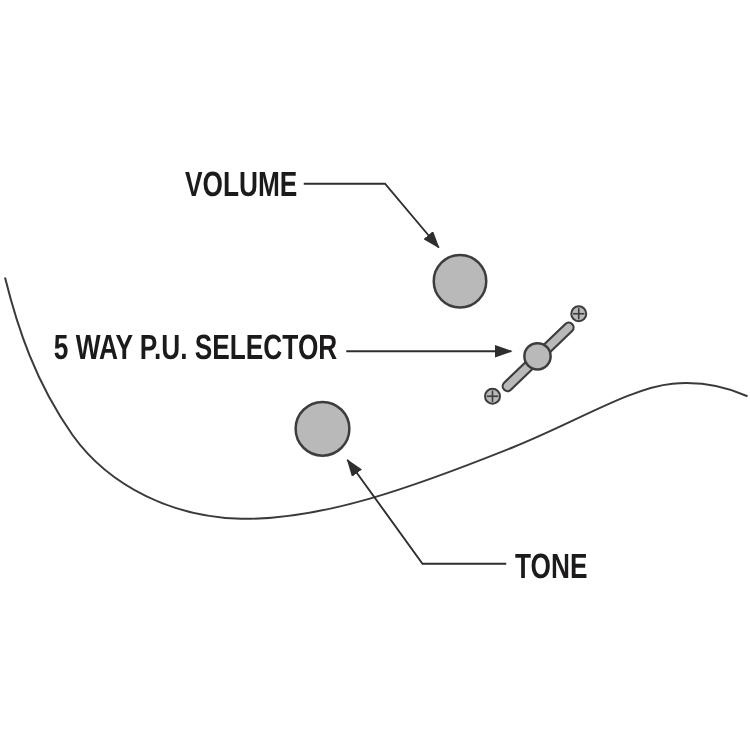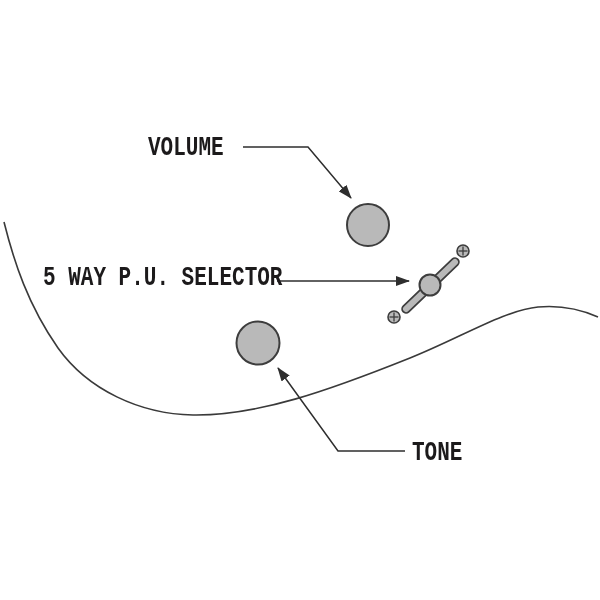--- a/index.html
+++ b/index.html
@@ -6,21 +6,21 @@
     margin: 0;
     padding: 0;
     background: #ffffff;
   }
   .stage {
     position: relative;
     width: 600px;
     height: 600px;
     background: #ffffff;
     overflow: hidden;
-    font-family: Liberation Mono, monospace;
+    font-family: Liberation Sans, sans-serif;
   }
   .stage svg {
     position: absolute;
     left: 0;
     top: 0;
   }
   .callout-label {
     position: absolute;
     font-weight: bold;
     font-size: 28px;

